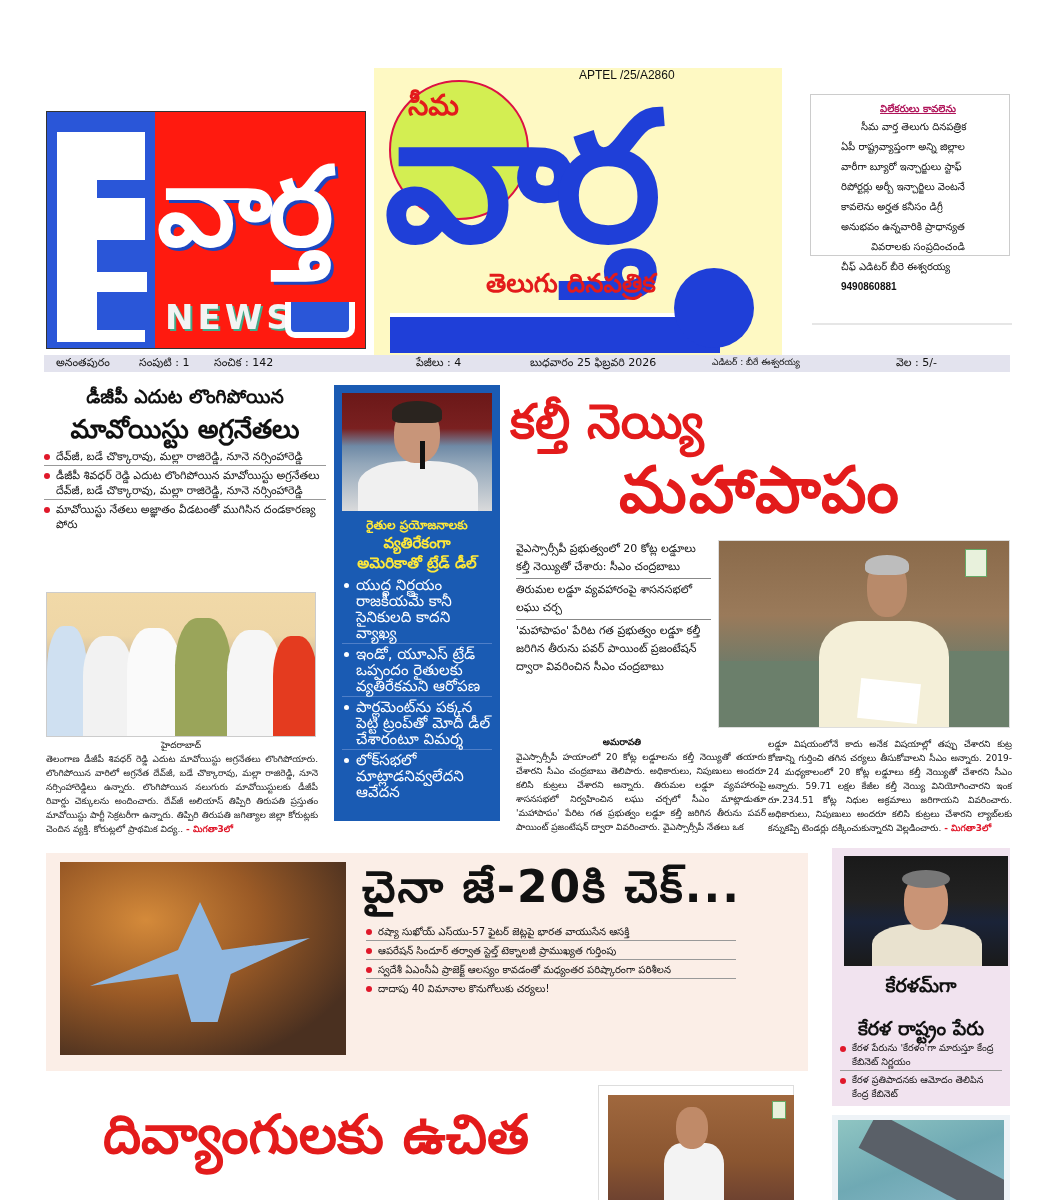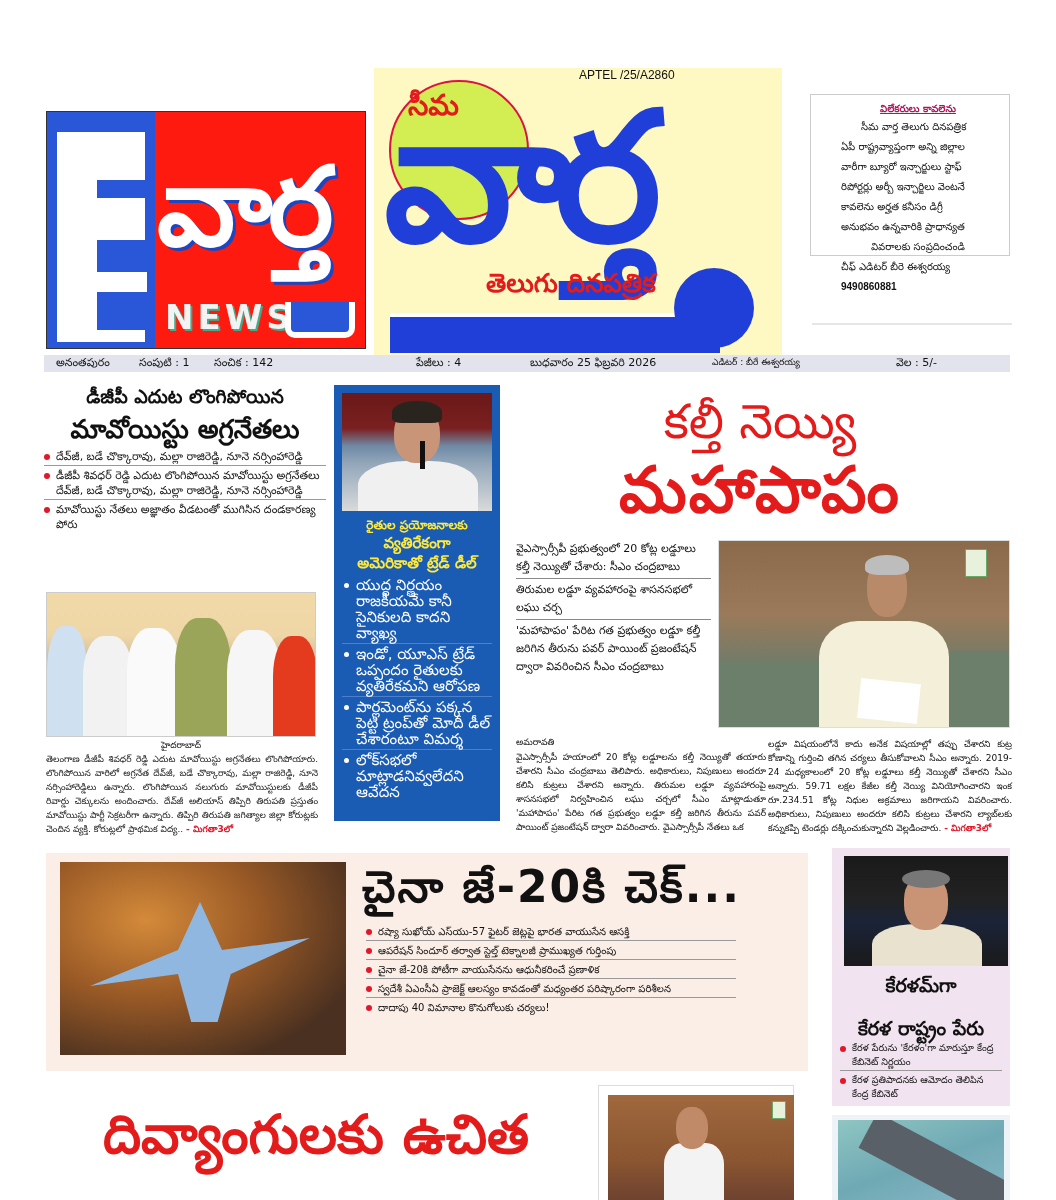--- a/index.html
+++ b/index.html
@@ -58,33 +58,33 @@
   #blue-box .photo .body { position: absolute; left: 16px; top: 68px; width: 120px; height: 60px; border-radius: 40% 40% 0 0; background: #f0f0f0; }
   #blue-box .photo .mic { position: absolute; left: 78px; top: 48px; width: 5px; height: 28px; background: #111; }
   #blue-box .kicker { color: #ffe93a; font-size: 12px; font-weight: bold; text-align: center; margin-top: 6px; line-height: 16px; }
   #blue-box .headline { color: #ffe93a; font-size: 15px; font-weight: bold; text-align: center; line-height: 20px; }
   #blue-box ul { list-style: none; margin-top: 4px; }
   #blue-box li { position: relative; padding-left: 14px; color: #fff; font-size: 15px; line-height: 16px; border-bottom: 1px solid #4f7fc8; padding-bottom: 2px; margin-bottom: 2px; }
   #blue-box li:last-child { border-bottom: none; }
   #blue-box li .dot { position: absolute; left: 2px; top: 6px; width: 5px; height: 5px; border-radius: 50%; background: #fff; }
 
   
-  #lead-head1 { left: 510px; top: 392px; width: 500px; text-align: center; color: #e31b1b; font-size: 48px; font-weight: normal; line-height: 58px; }
+  #lead-head1 { left: 510px; top: 392px; width: 500px; color: #e31b1b; font-size: 48px; font-weight: bold; line-height: 58px; }
   #lead-head2 { left: 510px; top: 446px; width: 500px; text-align: center; color: #e31b1b; font-size: 64px; font-weight: bold; line-height: 88px; letter-spacing: 2px; }
   #lead-deck { left: 516px; top: 540px; width: 195px; font-size: 11px; line-height: 18px; }
   #lead-deck .blk { border-bottom: 1px solid #888; padding-bottom: 2px; margin-bottom: 2px; }
   #lead-deck .blk:last-child { border-bottom: none; }
   #lead-photo { left: 718px; top: 540px; width: 292px; height: 188px; background: linear-gradient(180deg, #8a6a4a 0%, #9a7a5a 40%, #6b7b6b 70%, #5b6b5b 100%); overflow: hidden; border: 1px solid #ddd; }
   #lead-photo .speaker-body { position: absolute; left: 100px; top: 80px; width: 130px; height: 120px; background: #f4efd8; border-radius: 30% 30% 0 0; }
   #lead-photo .speaker-head { position: absolute; left: 148px; top: 18px; width: 40px; height: 58px; border-radius: 45%; background: #b88a6a; }
   #lead-photo .speaker-hair { position: absolute; left: 146px; top: 14px; width: 44px; height: 20px; border-radius: 50% 50% 30% 30%; background: #bdbdbd; }
   #lead-photo .paper { position: absolute; left: 140px; top: 140px; width: 60px; height: 40px; background: #fff; transform: rotate(6deg); }
   #lead-photo .seat { position: absolute; background: #6b7f6b; }
   #lead-photo .logo { position: absolute; right: 22px; top: 8px; width: 22px; height: 28px; background: #e8f1dc; border: 1px solid #6a6; }
-  #lead-place { left: 516px; top: 737px; width: 250px; text-align: left; font-size: 9px; font-weight: normal; }
+  #lead-place { left: 497px; top: 737px; width: 250px; text-align: center; font-size: 9px; font-weight: bold; }
   #lead-body-1 { left: 516px; top: 750px; width: 250px; font-size: 9px; line-height: 14px; text-align: justify; }
   #lead-body-2 { left: 768px; top: 737px; width: 244px; font-size: 9px; line-height: 14px; text-align: justify; }
   #lead-body-2 .more { color: #e0182a; font-weight: bold; }
 
   
   #j20-panel { left: 46px; top: 853px; width: 762px; height: 218px; background: #fbeee7; }
   #j20-photo { left: 60px; top: 862px; width: 286px; height: 193px; background: radial-gradient(ellipse at 30% 30%, #d48a3a 0%, #9a5a26 40%, #4a3020 80%); overflow: hidden; }
   #j20-photo .jet { position: absolute; left: 30px; top: 40px; width: 220px; height: 120px; background: #8fb7e0; clip-path: polygon(50% 0%, 60% 40%, 100% 30%, 64% 60%, 58% 100%, 46% 100%, 40% 60%, 0% 70%, 40% 40%); }
   #j20-head { left: 362px; top: 852px; width: 430px; font-size: 44px; font-weight: bold; line-height: 70px; letter-spacing: 2px; }
   #j20-list { left: 366px; top: 924px; width: 370px; }
@@ -222,21 +222,20 @@
 </div>
 
 <div id="j20-panel" class="abs"></div>
 <div id="j20-photo" class="abs">
   <div class="jet"></div>
 </div>
 <div id="j20-head" class="abs">చైనా జే-20కి చెక్...</div>
 <ul id="j20-list" class="abs bullet-list">
   <li><span class="dot"></span><span>రష్యా సుఖోయ్ ఎస్‌యు-57 ఫైటర్ జెట్లపై భారత వాయుసేన ఆసక్తి</span></li>
   <li><span class="dot"></span><span>ఆపరేషన్ సిందూర్ తర్వాత స్టెల్త్ టెక్నాలజీ ప్రాముఖ్యత గుర్తింపు</span></li>
-  <li><span class="dot"></span><span>చైనా జే-20కి పోటీగా వాయుసేనను ఆధునీకరించే ప్రణాళిక</span></li>
   <li><span class="dot"></span><span>స్వదేశీ ఏఎంసీఏ ప్రాజెక్ట్ ఆలస్యం కావడంతో మధ్యంతర పరిష్కారంగా పరిశీలన</span></li>
   <li><span class="dot"></span><span>దాదాపు 40 విమానాల కొనుగోలుకు చర్యలు!</span></li>
 </ul>
 
 <div id="kerala-box" class="abs">
   <div class="photo">
     <div class="bd"></div>
       <div class="hd"></div>
       <div class="hr"></div>
   </div>

